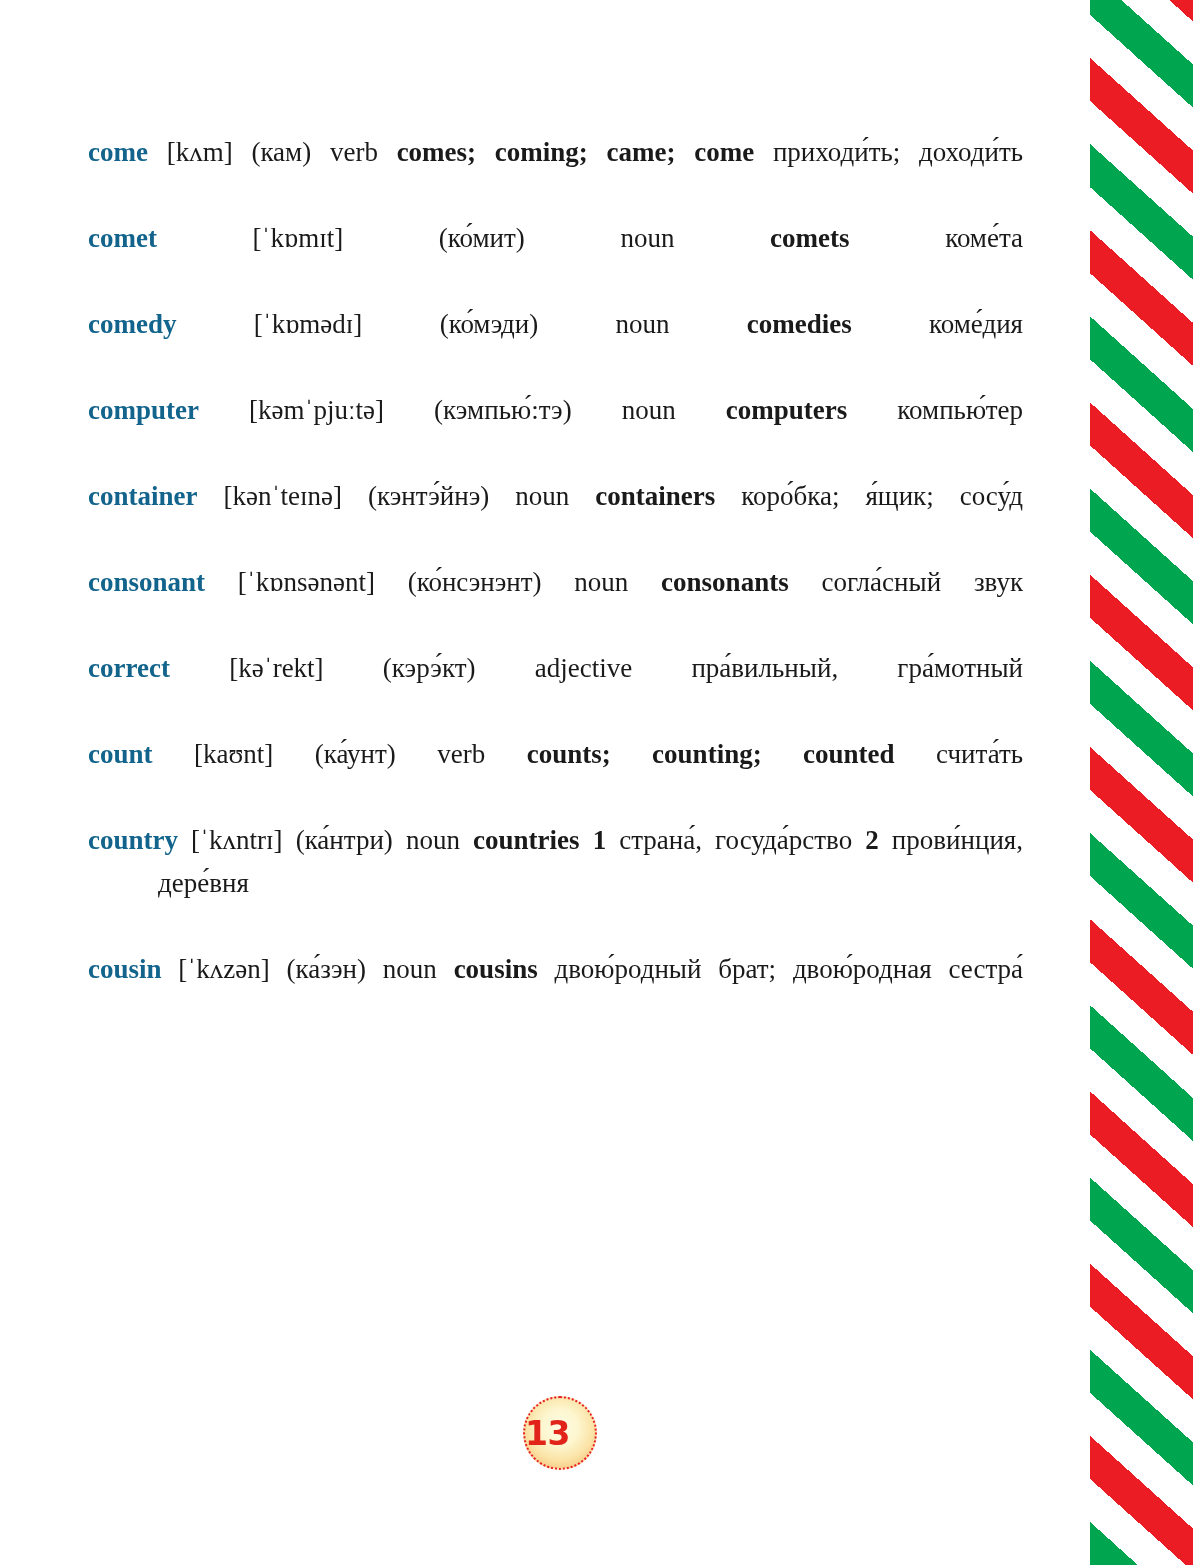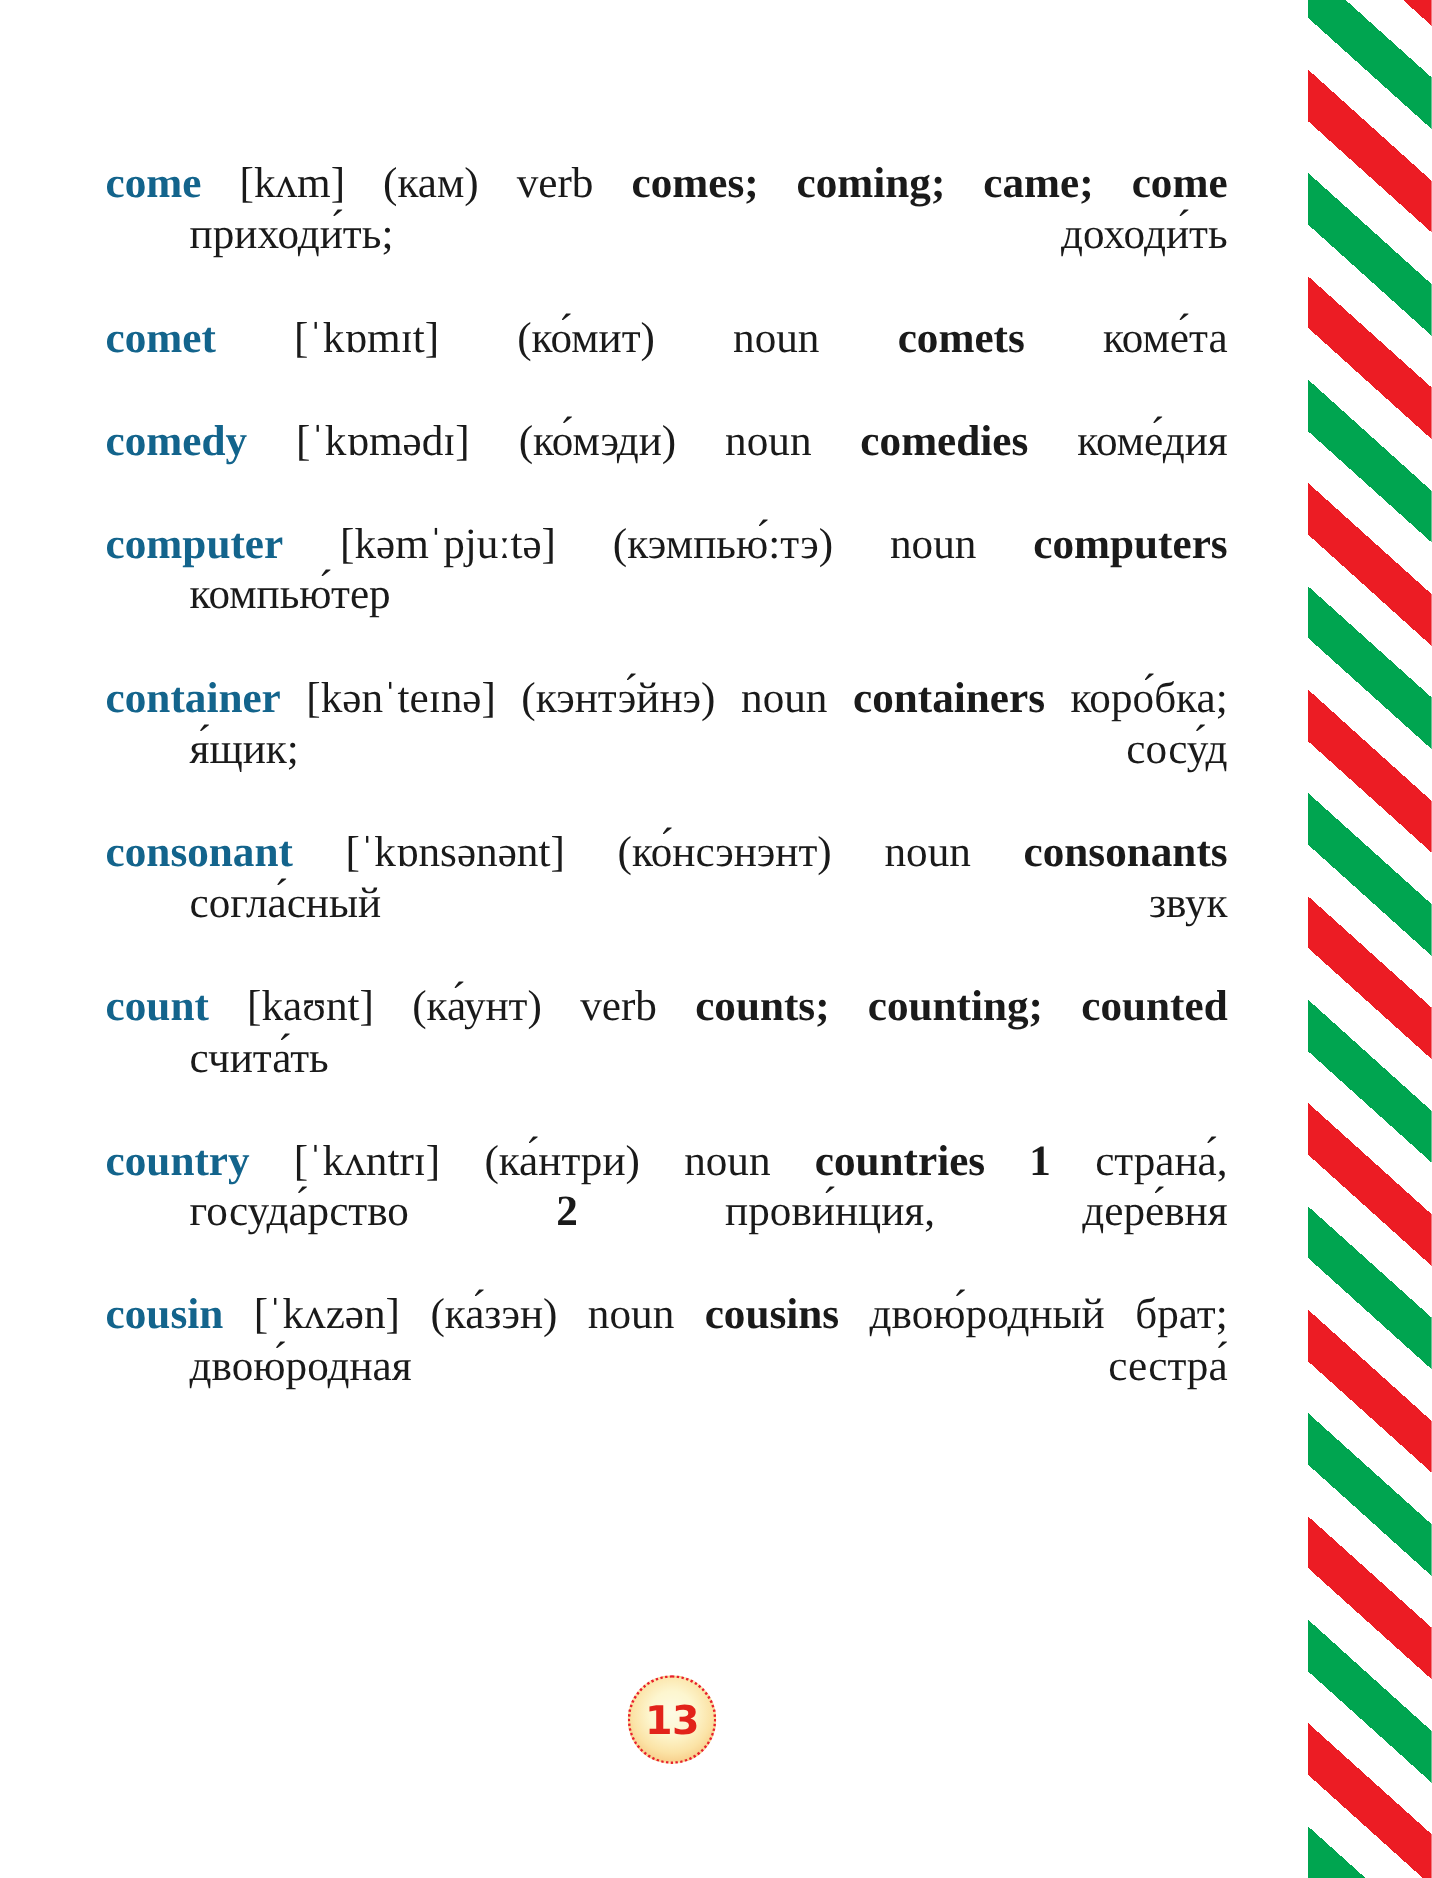--- a/index.html
+++ b/index.html
@@ -40,21 +40,21 @@
   #entries {
     position: absolute;
     left: 88px;
     top: 131px;
     width: 935px;
   }
 
   .entry {
     margin: 0 0 1px 0;
     padding: 0;
-    font-size: 36px;
+    font-size: 27px;
     line-height: 42.5px;
     color: #1a1a1a;
     text-align: justify;
     text-indent: 0;
     padding-left: 70px;
     text-indent: -70px;
     word-spacing: 2px;
   }
   
   .entry::after {
@@ -103,21 +103,21 @@
     background: radial-gradient(circle at 50% 42%,
                 #fdfbe4 0%,
                 #fdf6cf 34%,
                 #fbe3a6 62%,
                 #f6c983 82%,
                 #f3b469 100%);
     border: 2px dotted #e8202a;
     box-sizing: border-box;
     display: flex;
     align-items: center;
-    justify-content: center;
+    justify-content: flex-start;
   }
   #page-badge .num {
     font-family: "DejaVu Sans", "Liberation Sans", sans-serif;
     font-weight: bold;
     font-size: 33px;
     color: #e2231a;
     letter-spacing: -0.5px;
     line-height: 1;
   }
 </style>
@@ -178,20 +178,27 @@
     <span class="hw">consonant</span>
     <span class="ipa">[ˈkɒnsənənt]</span>
     <span class="rus-tr">(ко́нсэнэнт)</span>
     <span class="pos">noun</span>
     <span class="forms">consonants</span>
     <span class="def">согла́сный  звук</span>
   </p>
 
 
 
+  <p class="entry">
+    <span class="hw">correct</span>
+    <span class="ipa">[kəˈrekt]</span>
+    <span class="rus-tr">(кэрэ́кт)</span>
+    <span class="pos">adjective</span>
+    <span class="def">пра́вильный,  гра́мотный</span>
+  </p>
 
 
 
   <p class="entry">
     <span class="hw">count</span>
     <span class="ipa">[kaʊnt]</span>
     <span class="rus-tr">(ка́унт)</span>
     <span class="pos">verb</span>
     <span class="forms">counts; counting; counted</span>
     <span class="def">счита́ть</span>

